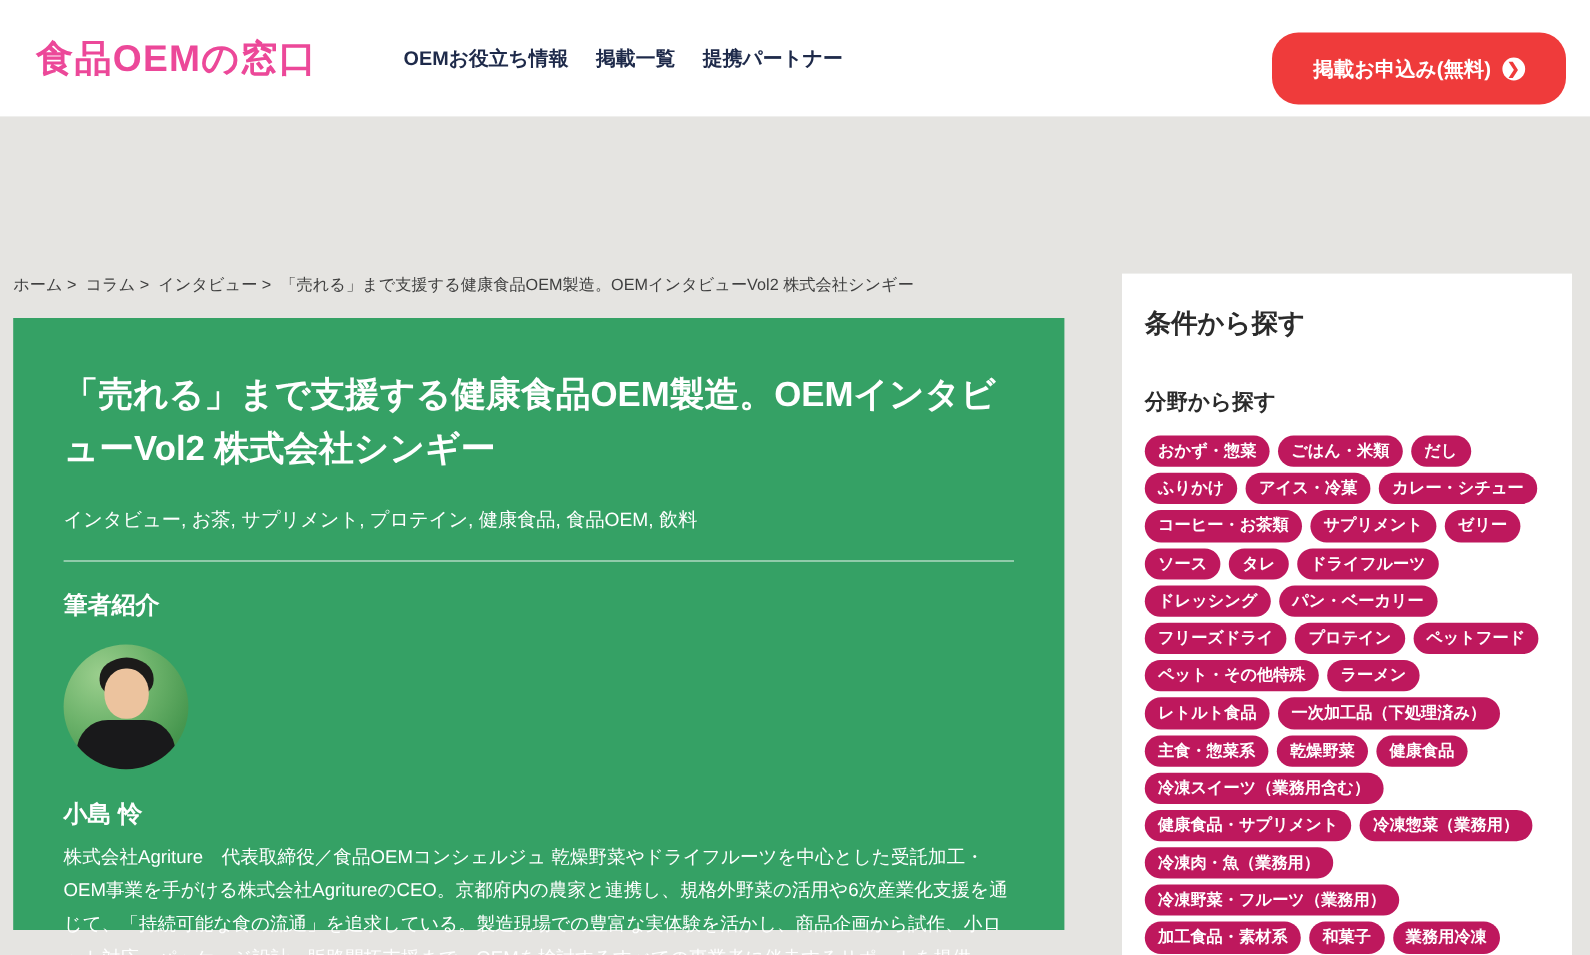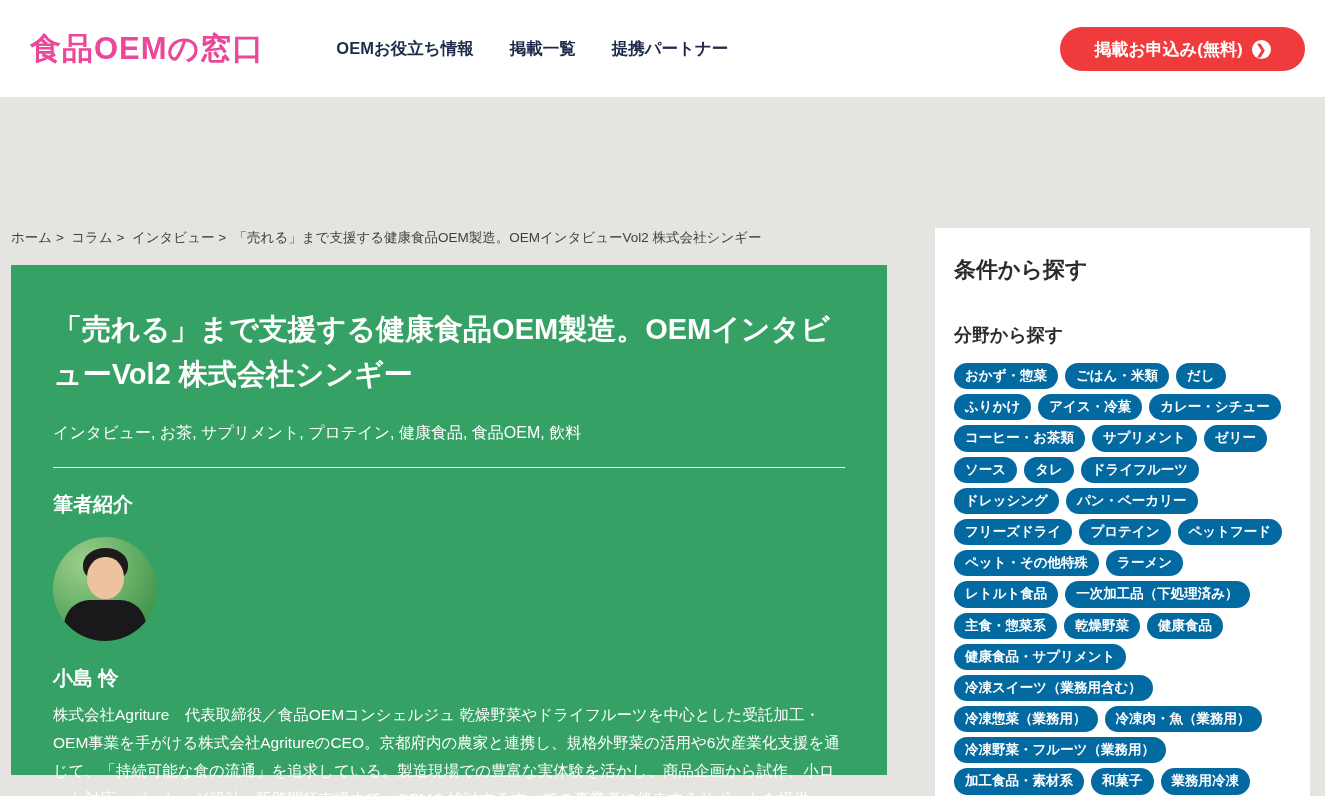--- a/index.html
+++ b/index.html
@@ -14,26 +14,26 @@
 
   
   .header {
     position:absolute; top:0; left:0; width:1325px; height:97px;
     background:#ffffff; display:flex; align-items:center;
   }
   .logo {
     margin-left:30px; font-size:31px; font-weight:bold; color:#ec4899;
     letter-spacing:1px; cursor:pointer; white-space:nowrap;
   }
-  .nav { display:flex; gap:36px; margin-left:72px; align-items:center; }
+  .nav { display:flex; gap:23px; margin-left:72px; align-items:center; }
   .nav-link {
     font-size:16.5px; font-weight:bold; color:#1e2a4a; cursor:pointer; white-space:nowrap;
   }
   .cta-button {
-    position:absolute; right:20px; top:27px; width:245px; height:44px;
+    position:absolute; right:20px; top:27px; width:245px; height:60px;
     background:#ef3b3b; border:none; border-radius:22px; color:#ffffff;
     font-family:inherit; font-size:17px; font-weight:bold;
     display:flex; align-items:center; justify-content:center; gap:9px; cursor:pointer;
   }
   .cta-arrow {
     width:19px; height:19px; border-radius:50%; background:#ffffff; color:#ef3b3b;
     font-size:13px; font-weight:bold; line-height:19px; text-align:center; flex-shrink:0;
   }
 
   
@@ -83,21 +83,21 @@
 
   
   .sidebar-card {
     position:absolute; left:935px; top:228px; width:375px; height:640px;
     background:#ffffff; padding:27px 19px 20px 19px;
   }
   .sidebar-heading { font-size:22px; font-weight:bold; color:#2b2b2b; }
   .sidebar-subheading { margin-top:38px; font-size:18px; font-weight:bold; color:#2b2b2b; }
   .pill-list { margin-top:16px; display:flex; flex-wrap:wrap; gap:5px 7px; }
   .pill {
-    background:#0369a1; color:#ffffff; font-size:13.5px; font-weight:bold;
+    background:#be185d; color:#ffffff; font-size:13.5px; font-weight:bold;
     padding:5px 11px; border-radius:15px; white-space:nowrap; cursor:pointer;
     line-height:1.2;
   }
 </style>
 </head>
 <body>
 
 <header class="header">
   <div class="logo">食品OEMの窓口</div>
   <nav class="nav">
@@ -152,22 +152,22 @@
       <span class="pill">フリーズドライ</span>
       <span class="pill">プロテイン</span>
       <span class="pill">ペットフード</span>
       <span class="pill">ペット・その他特殊</span>
       <span class="pill">ラーメン</span>
       <span class="pill">レトルト食品</span>
       <span class="pill">一次加工品（下処理済み）</span>
       <span class="pill">主食・惣菜系</span>
       <span class="pill">乾燥野菜</span>
       <span class="pill">健康食品</span>
+      <span class="pill">冷凍スイーツ（業務用含む）</span>
       <span class="pill">健康食品・サプリメント</span>
-      <span class="pill">冷凍スイーツ（業務用含む）</span>
       <span class="pill">冷凍惣菜（業務用）</span>
       <span class="pill">冷凍肉・魚（業務用）</span>
       <span class="pill">冷凍野菜・フルーツ（業務用）</span>
       <span class="pill">加工食品・素材系</span>
       <span class="pill">和菓子</span>
       <span class="pill">業務用冷凍</span>
     </div>
 </aside>
 
 </body></html>

